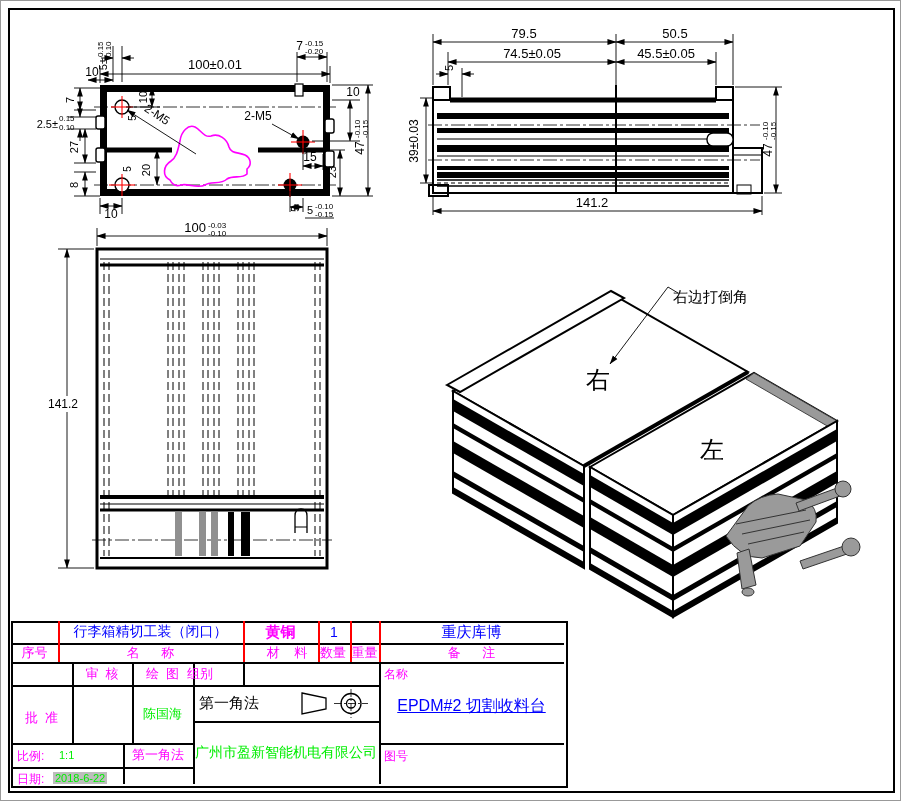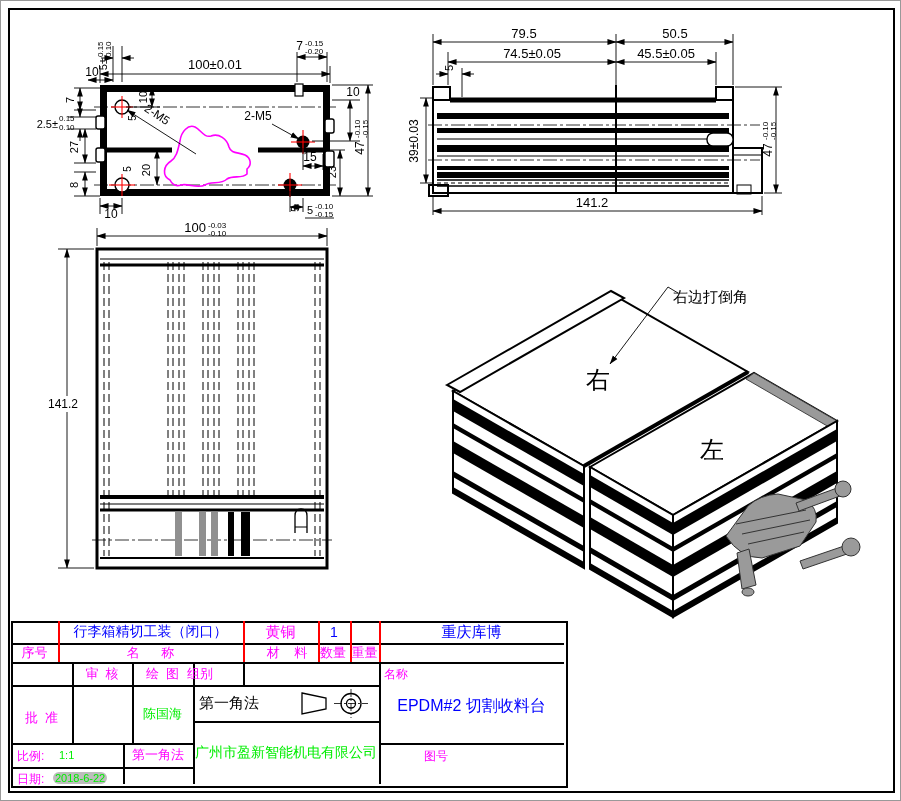--- a/index.html
+++ b/index.html
@@ -23,22 +23,22 @@
   .am{text-anchor:middle;}.ae{text-anchor:end;}
   
   #tb{position:absolute;left:11px;top:621px;width:557px;height:167px;}
   #tb .bd{position:absolute;left:0;top:0;width:553px;height:163px;border:2px solid #000;}
   .hl,.vl{position:absolute;background:#000;}
   .hl{height:1.5px;} .vl{width:1.5px;}
   .rl{background:#f00;}
   .cell{position:absolute;display:flex;align-items:center;justify-content:center;white-space:pre;text-align:center;}
   .lab{position:absolute;white-space:pre;}
   .blue{color:#0000ff;}.mg{color:#ff00ff;}.grn{color:#00ee00;}
-  .f16{font-size:16px;}.f15{font-size:15px;}.f14{font-size:14px;}.f13{font-size:13px;}.f12{font-size:12px;}.f11{font-size:11px;}
-  .hi{background:#bdbdbd;padding:0 2px;border-radius:6px;}
+  .f16{font-size:16px;text-decoration:underline;}.f15{font-size:15px;}.f14{font-size:14px;}.f13{font-size:13px;}.f12{font-size:12px;}.f11{font-size:11px;}
+  .hi{background:#bdbdbd;padding:0 2px;}
   #projsym{position:absolute;left:296px;top:689px;}
 </style>
 </head>
 <body>
 
 <div id="canvas"></div>
 <div id="frame"></div>
 
 <svg id="cad" width="901" height="801" viewBox="0 0 901 801">
   <defs>
@@ -361,46 +361,47 @@
   <div class="vl rl" style="left:339px;top:0;height:41px;"></div>
   <div class="vl rl" style="left:368px;top:0;height:41px;"></div>
   <div class="vl" style="left:368px;top:41px;height:122px;"></div>
   <div class="vl" style="left:61px;top:41px;height:81px;"></div>
   <div class="vl" style="left:121px;top:41px;height:81px;"></div>
   <div class="vl" style="left:182px;top:41px;height:122px;"></div>
   <div class="vl" style="left:232px;top:41px;height:23px;"></div>
   <div class="vl" style="left:112px;top:122px;height:41px;"></div>
 
   <div class="cell blue f14" style="left:47px;top:0;width:185px;height:22px;">行李箱精切工装（闭口）</div>
-  <div class="cell mg f15" style="left:232px;top:0;width:75px;height:22px;">黄铜</div>
+  <div class="cell mg f15" style="left:232px;top:0;width:75px;height:22px;font-weight:bold;">黄铜</div>
   <div class="cell blue f14" style="left:307px;top:0;width:32px;height:22px;">1</div>
   <div class="cell" style="left:339px;top:0;width:29px;height:22px;"></div>
   <div class="cell blue f15" style="left:368px;top:0;width:185px;height:22px;">重庆库博</div>
 
   <div class="cell mg f13" style="left:0;top:22px;width:47px;height:19px;">序号</div>
   <div class="cell mg f13" style="left:47px;top:22px;width:185px;height:19px;">名      称</div>
   <div class="cell mg f13" style="left:232px;top:22px;width:88px;height:19px;">材    料</div>
   <div class="cell mg f13" style="left:307px;top:22px;width:30px;height:19px;">数量</div>
   <div class="cell mg f13" style="left:339px;top:22px;width:29px;height:19px;">重量</div>
+  <div class="cell mg f13" style="left:368px;top:22px;width:185px;height:19px;">备      注</div>
 
   <div class="cell mg f13" style="left:0;top:41px;width:61px;height:23px;margin-top:44px;">批  准</div>
   <div class="cell mg f13" style="left:61px;top:41px;width:60px;height:23px;">审  核</div>
   <div class="cell mg f13" style="left:121px;top:41px;width:61px;height:23px;">绘  图</div>
   <div class="cell mg f13" style="left:164px;top:41px;width:50px;height:23px;">组别</div>
   <div class="lab mg f12" style="left:373px;top:45px;">名称</div>
 
   <div class="cell grn f13" style="left:121px;top:64px;width:61px;height:58px;">陈国海</div>
   <div class="lab f15" style="left:188px;top:73px;color:#000;">第一角法</div>
   <div class="cell blue f16" style="left:368px;top:55px;width:185px;height:60px;">EPDM#2 切割收料台</div>
 
   <div class="lab mg f12" style="left:6px;top:127px;">比例:</div>
   <div class="lab grn f11" style="left:48px;top:128px;">1:1</div>
   <div class="cell mg f13" style="left:112px;top:122px;width:70px;height:24px;">第一角法</div>
   <div class="cell grn f14" style="left:182px;top:100px;width:186px;height:63px;">广州市盈新智能机电有限公司</div>
-  <div class="lab mg f12" style="left:373px;top:127px;margin-left:40px;">图号</div>
+  <div class="lab mg f12" style="left:373px;top:127px;">图号</div>
   <div class="lab mg f12" style="left:6px;top:150px;">日期:</div>
   <div class="lab grn f11 hi" style="left:42px;top:151px;">2018-6-22</div>
 </div>
 
 <svg id="projsym" width="76" height="30" viewBox="0 0 76 30">
   <polygon points="6,4 30,9 30,20 6,25" fill="none" stroke="#000" stroke-width="1.3"></polygon>
   <line x1="38" y1="14.5" x2="72" y2="14.5" stroke="#000" stroke-width="0.8" stroke-dasharray="8 2 2 2"></line>
   <line x1="55" y1="0" x2="55" y2="29" stroke="#000" stroke-width="0.8" stroke-dasharray="8 2 2 2"></line>
   <circle cx="55" cy="14.5" r="10" fill="none" stroke="#000" stroke-width="1.3"></circle>
   <circle cx="55" cy="14.5" r="4.5" fill="none" stroke="#000" stroke-width="1.3"></circle>

